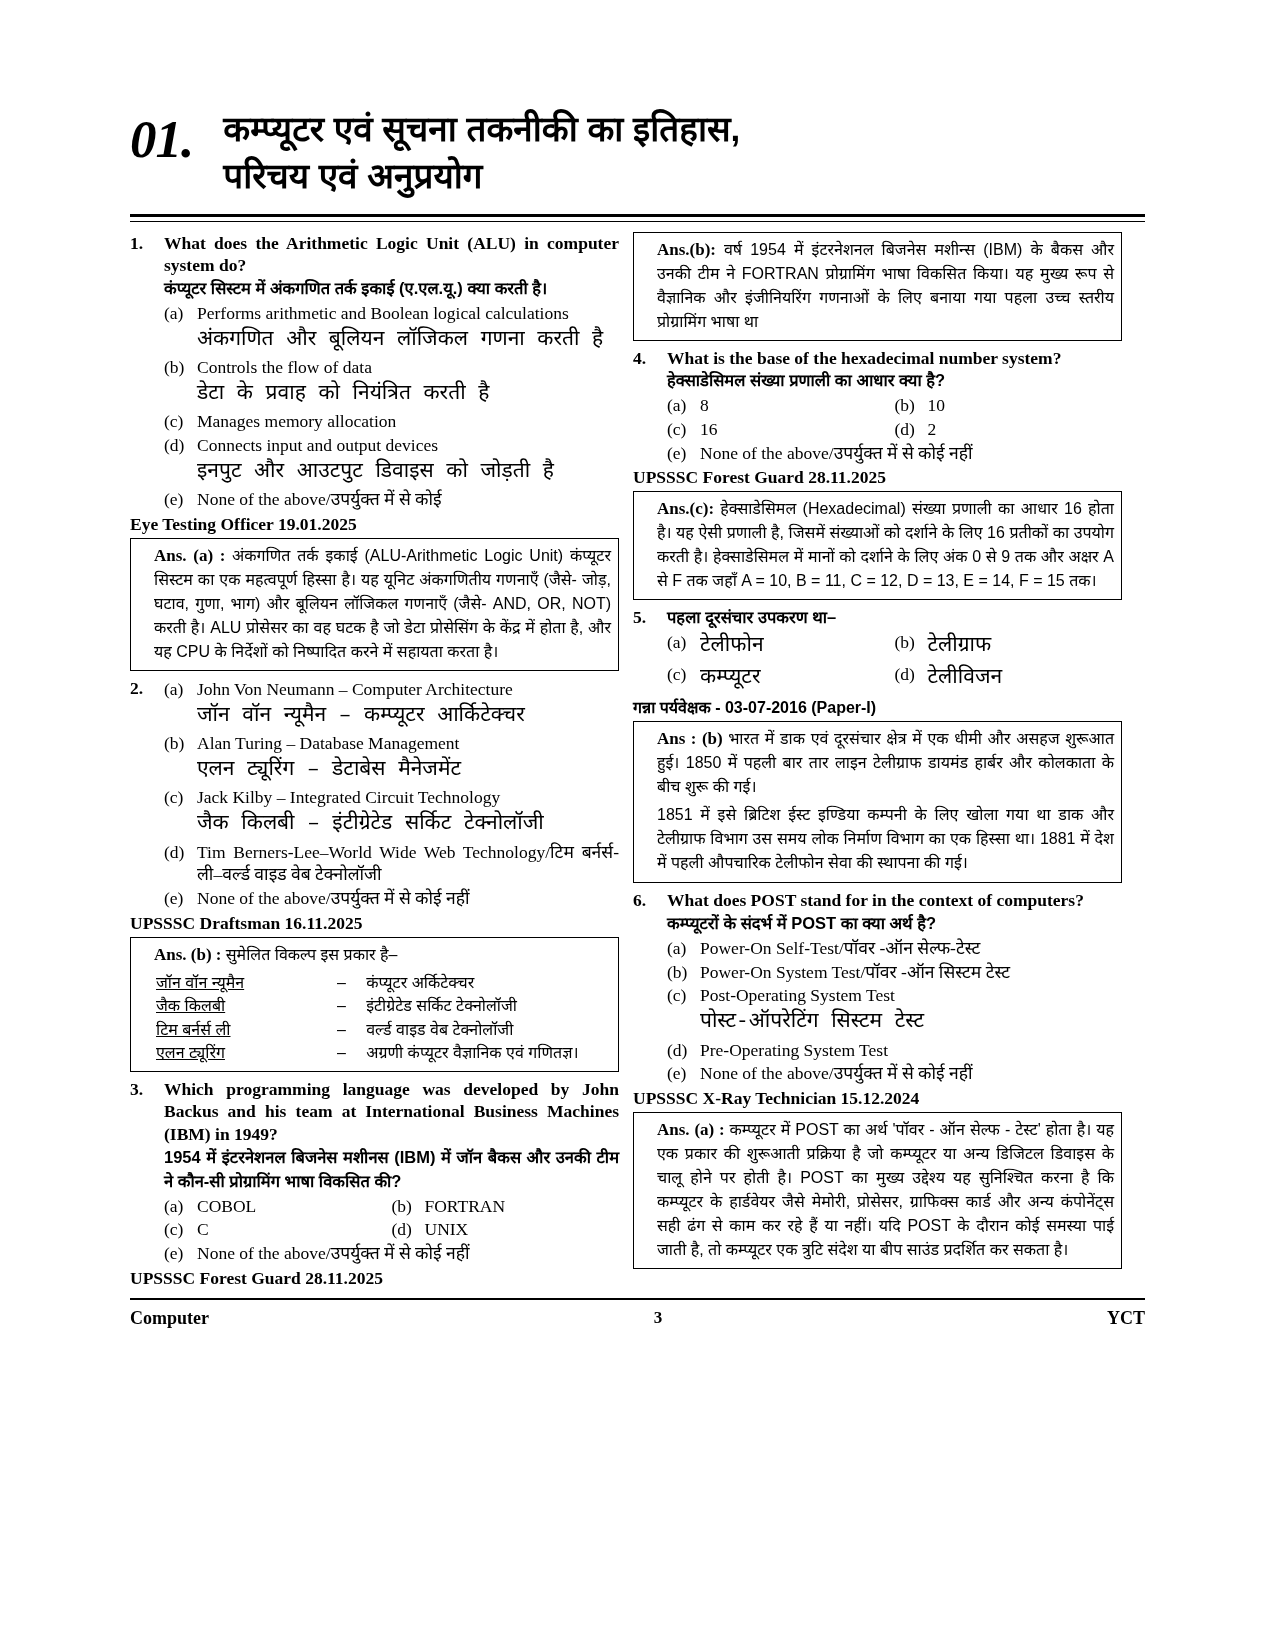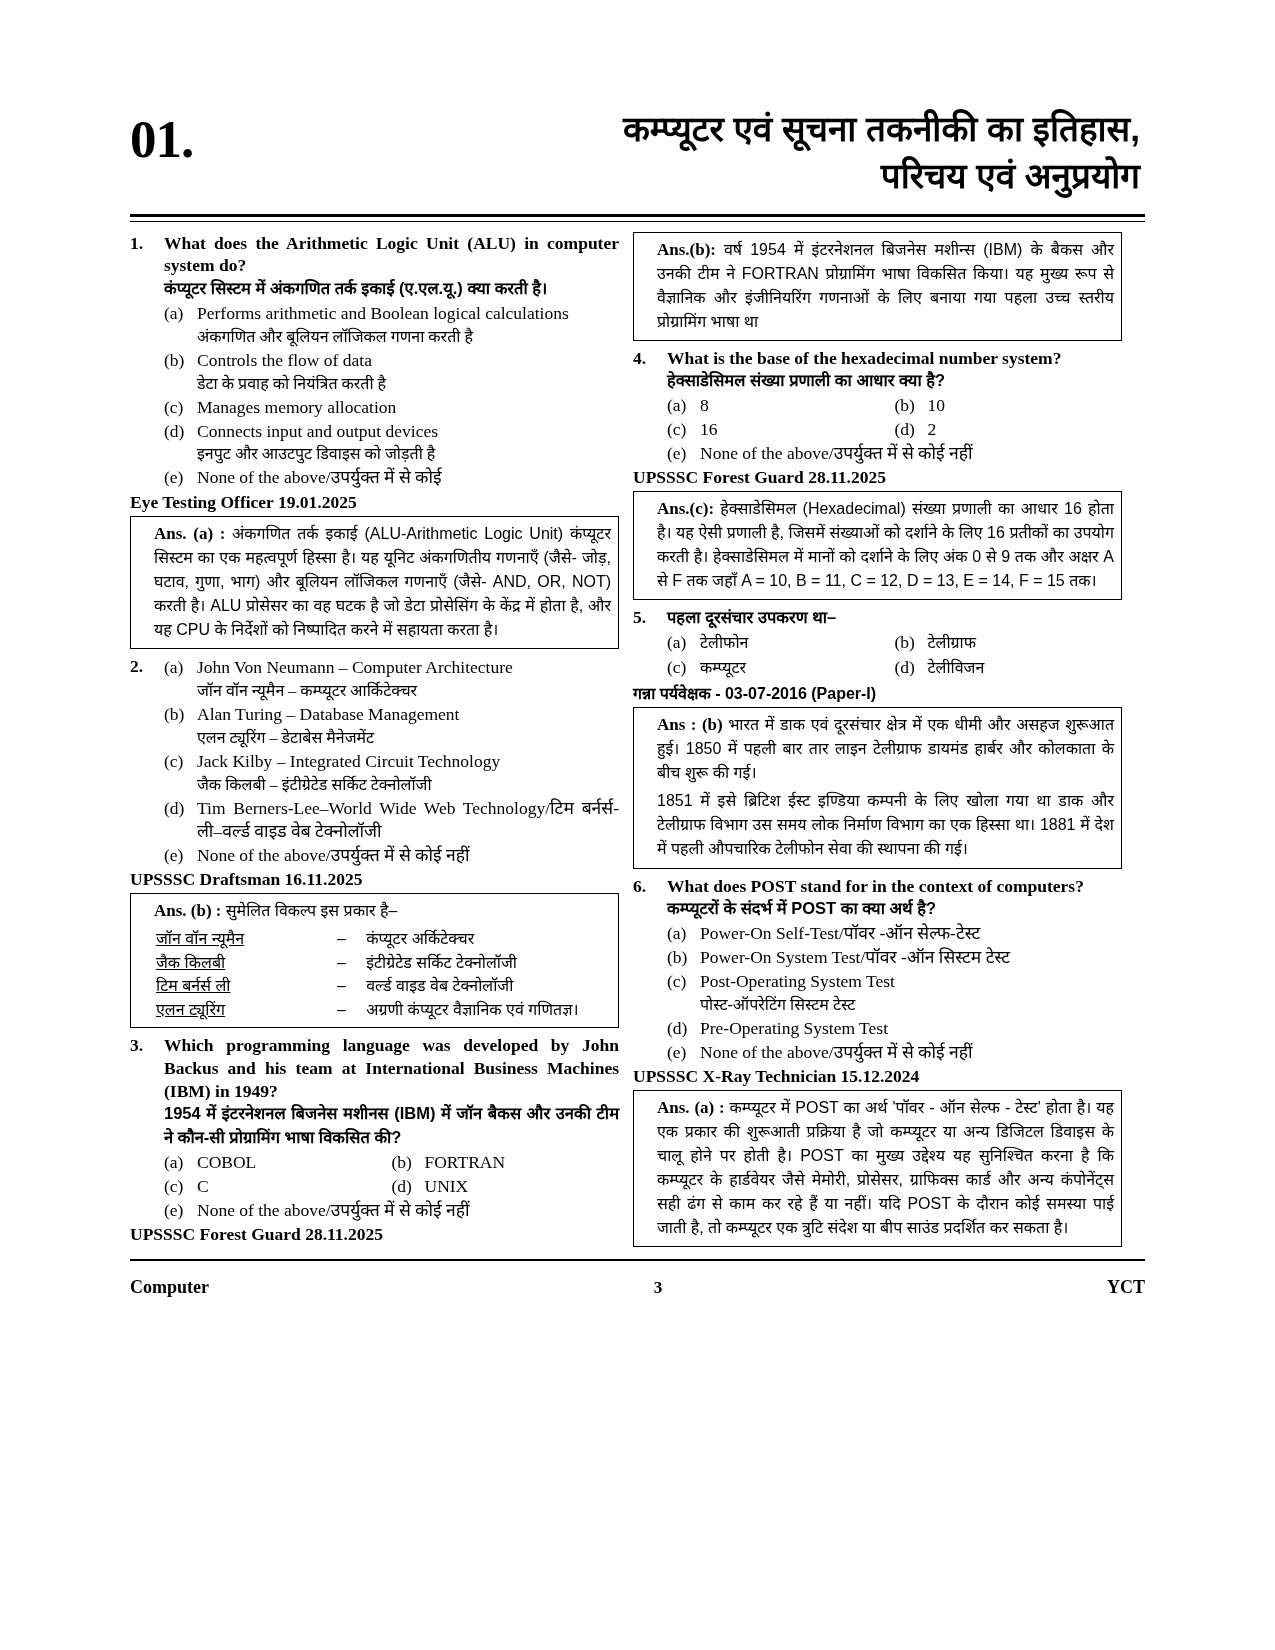--- a/index.html
+++ b/index.html
@@ -29,24 +29,25 @@
     justify-content: flex-start;
     gap: 30px;
   }
   .chapter-num {
     font-family: "Liberation Serif", serif;
     font-size: 53px;
     font-weight: bold;
     line-height: 1;
     padding-top: 8px;
     letter-spacing: -1px;
+    font-style: italic;
   }
   .chapter-title {
     flex: 1;
-    text-align: right;
+    text-align: left;
     font-family: "Liberation Sans", sans-serif;
     font-weight: bold;
     font-size: 35px;
     line-height: 1.35;
     padding-right: 5px;
   }
   .rule-double {
     margin-top: 14px;
     border-top: 3px solid #000;
     border-bottom: 1.5px solid #000;
@@ -105,22 +106,22 @@
     text-align: left;
   }
   .opt .txt {
     flex: 1;
     text-align: justify;
   }
   .opt .txt.jst {
     text-align: justify;
   }
   .hi {
-    font-family: Liberation Serif, serif;
-    font-size: 16px;
+    font-family: Liberation Mono, monospace;
+    font-size: 21px;
     line-height: 1.45;
   }
   .opts-grid {
     display: flex;
     flex-wrap: wrap;
   }
   .opts-grid .opt {
     width: 50%;
     box-sizing: border-box;
   }
@@ -174,21 +175,21 @@
   .footer-rule {
     border-top: 2.5px solid #000;
     margin-top: 6px;
   }
   .footer {
     display: flex;
     justify-content: space-between;
     align-items: center;
     font-weight: bold;
     font-size: 18px;
-    padding-top: 16px;
+    padding-top: 8px;
   }
   .footer .mid { font-size: 17px; }
 </style>
 </head>
 <body>
 
 <div class="page">
 
   <div class="chapter-head">
     <div class="chapter-num">01.</div>

